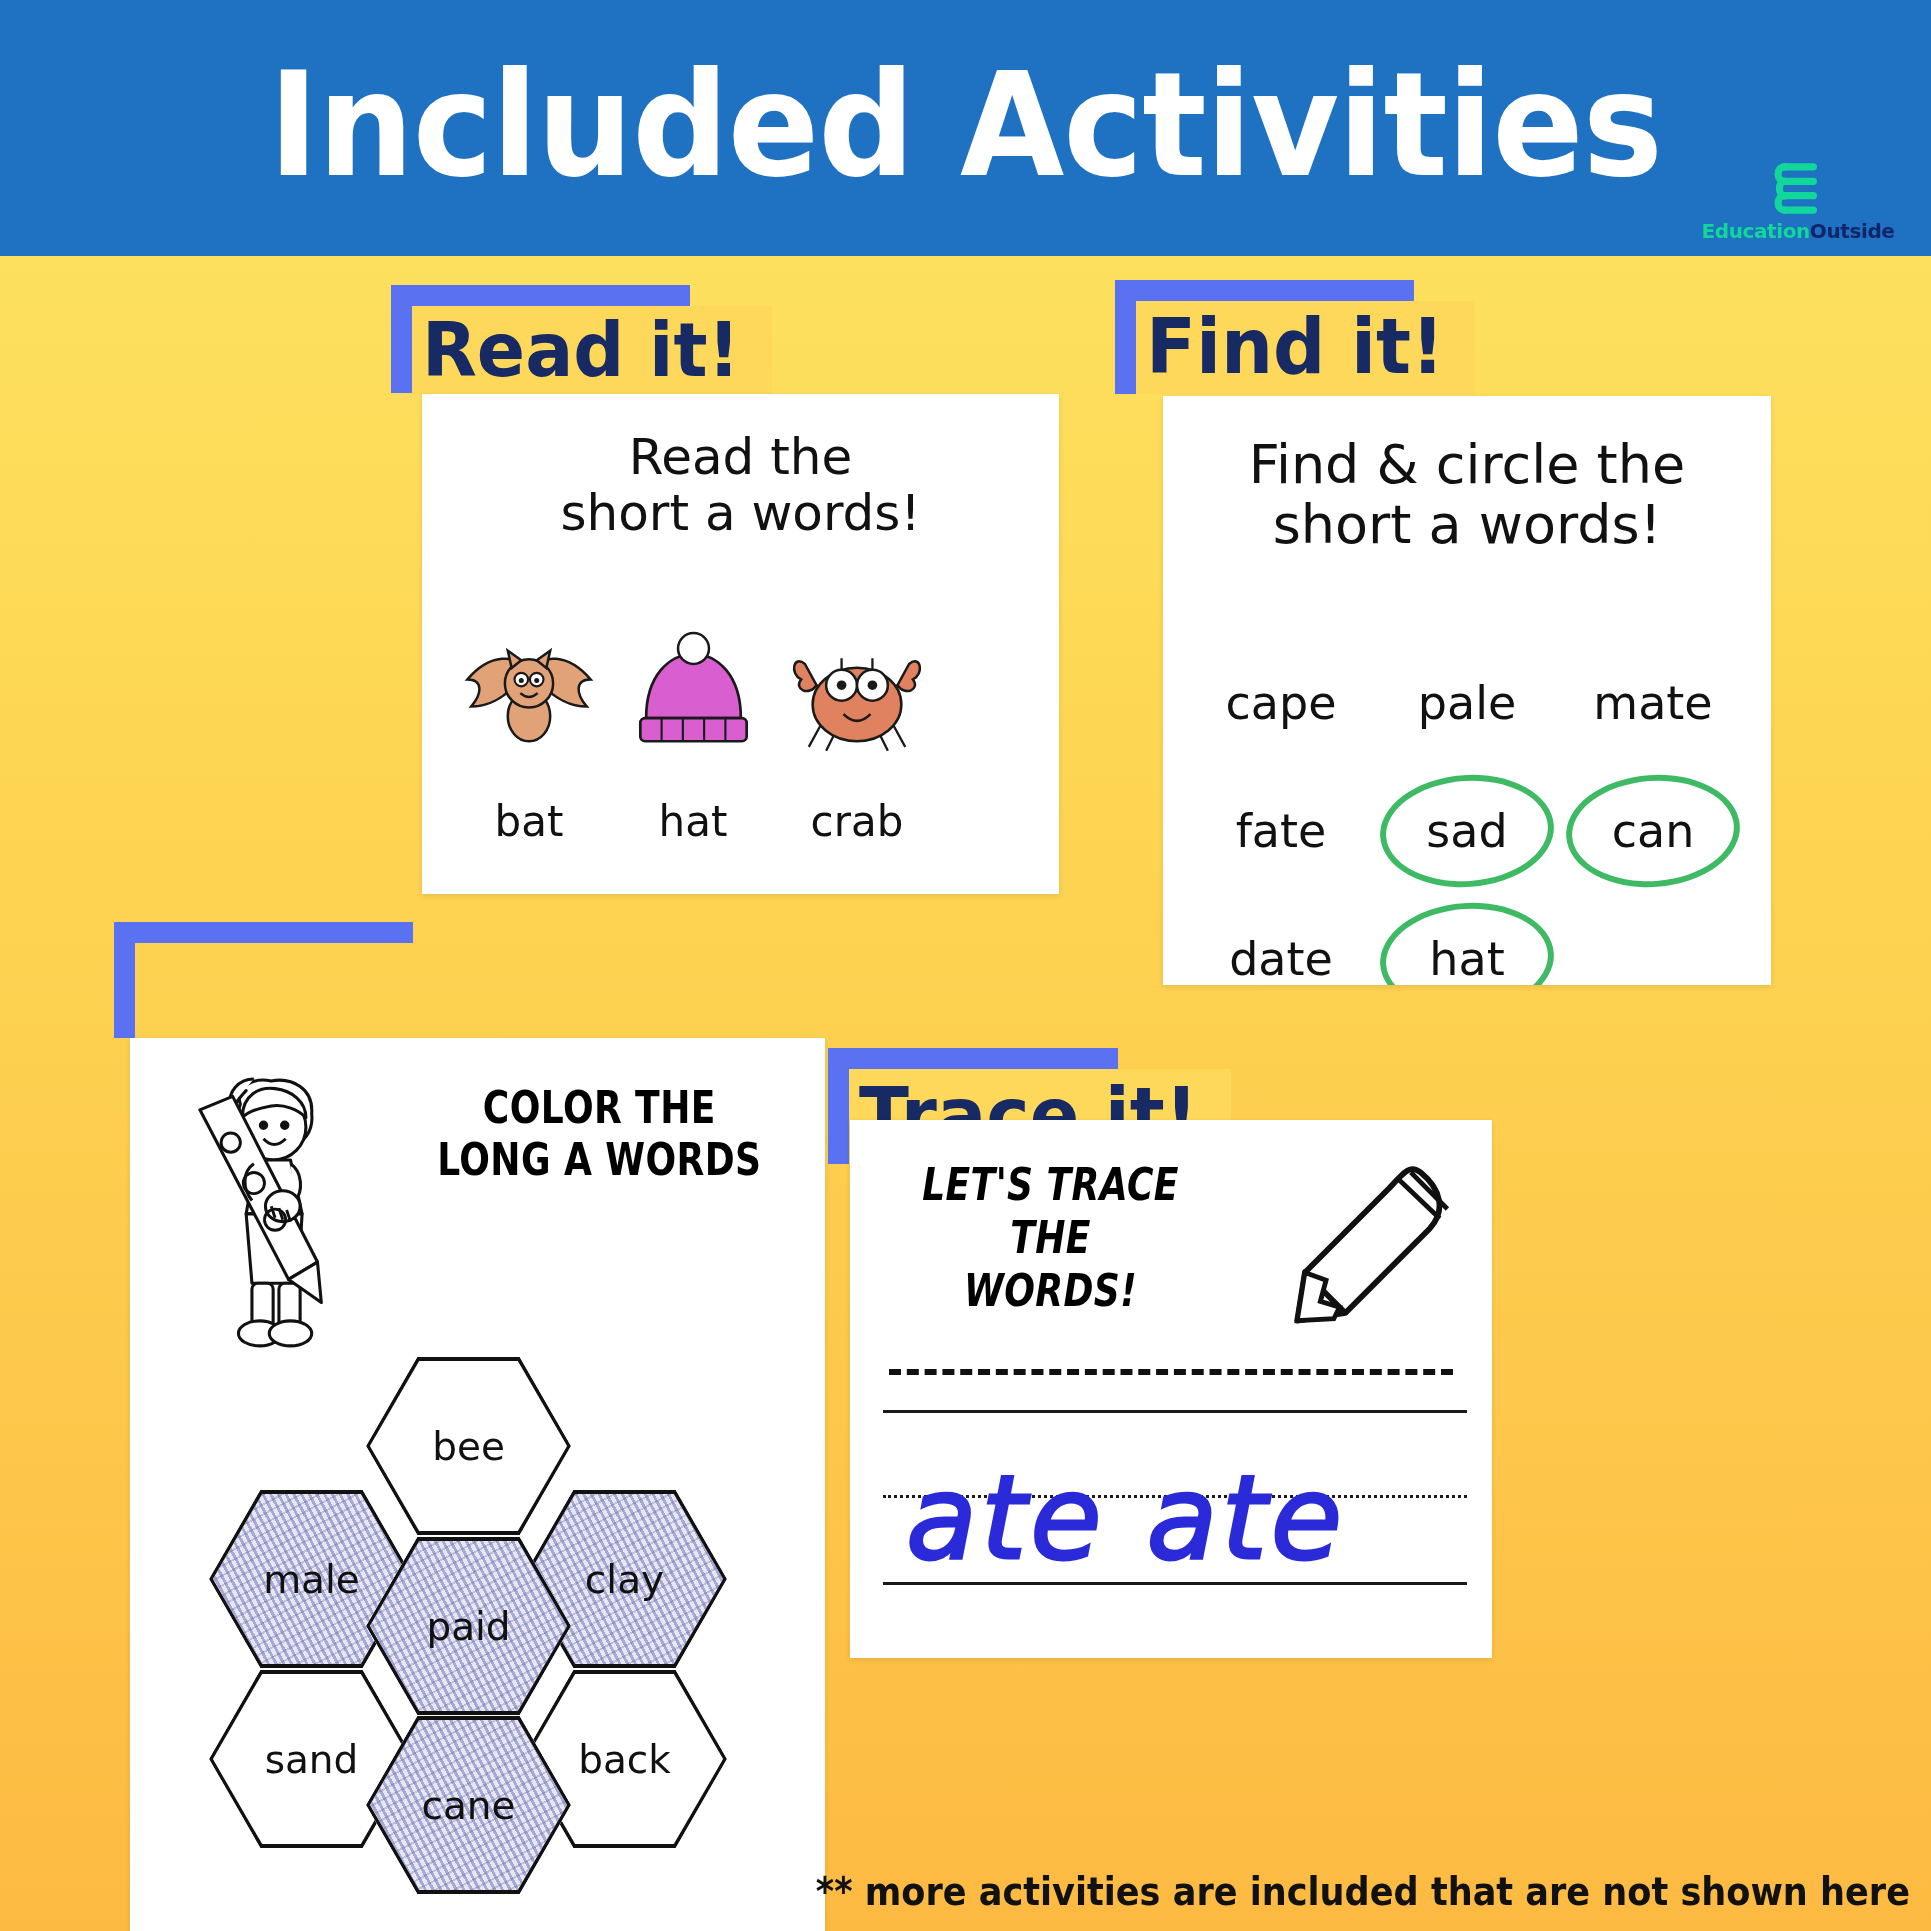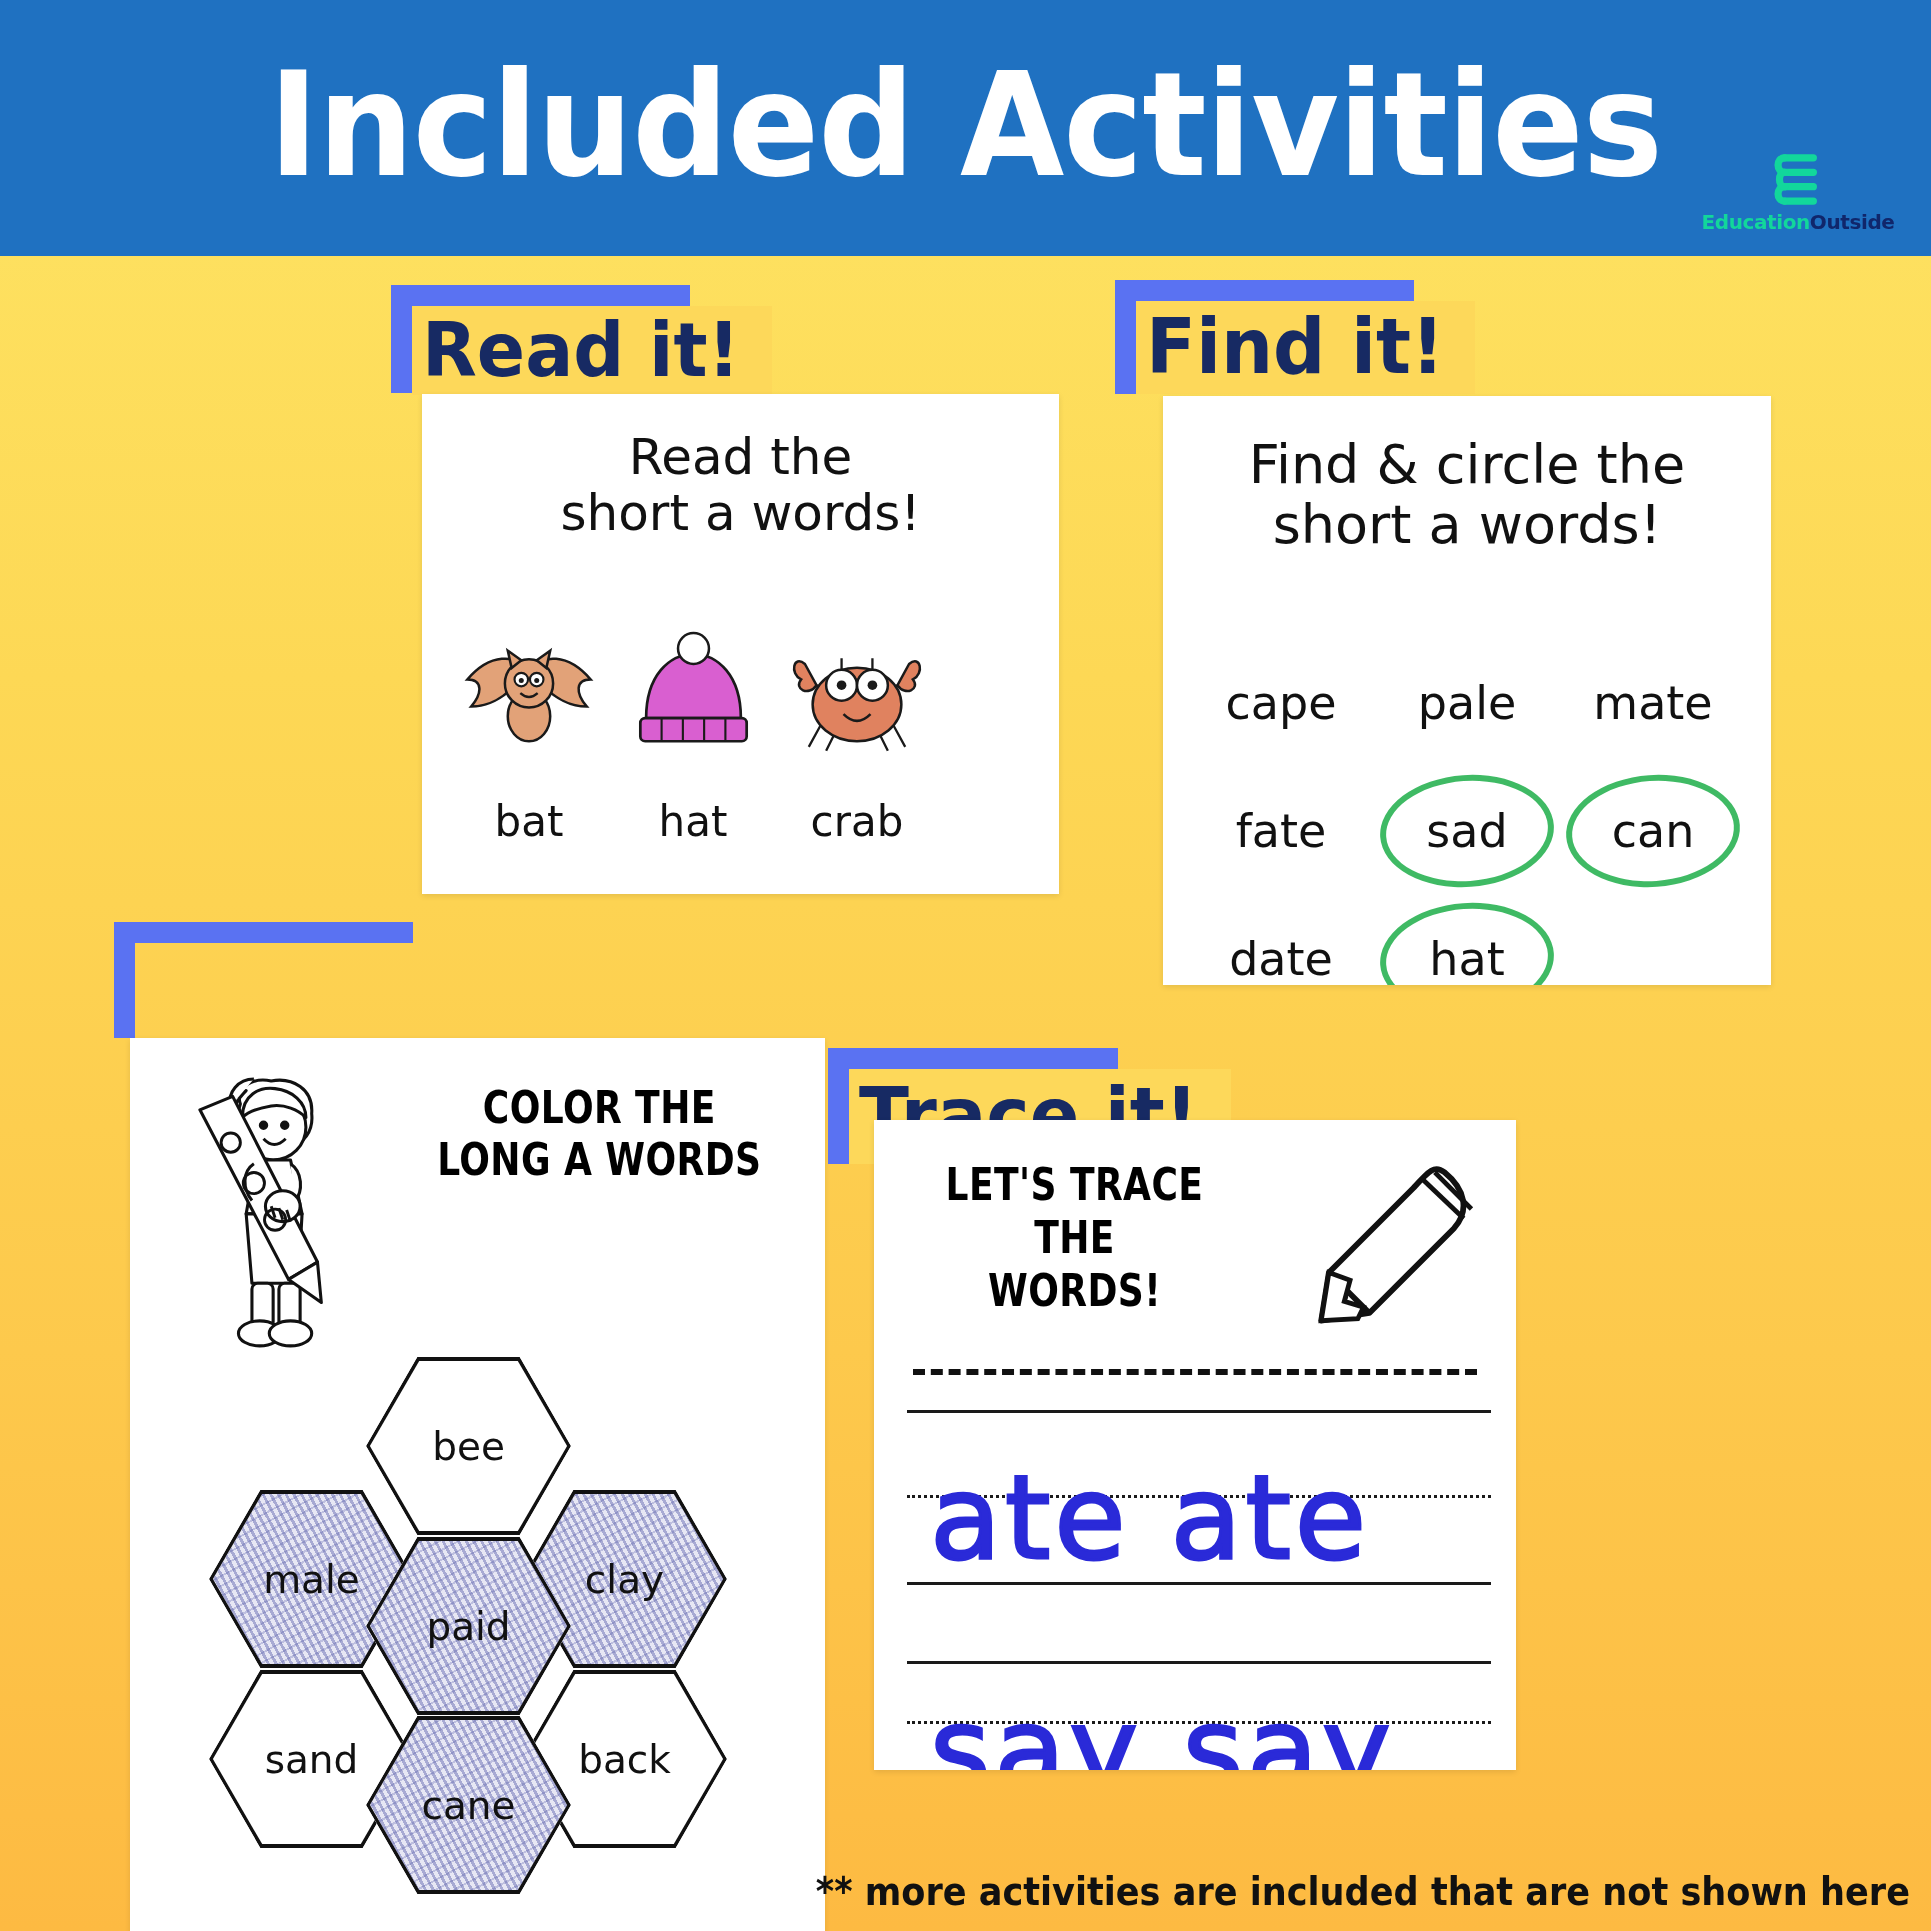--- a/index.html
+++ b/index.html
@@ -10,21 +10,21 @@
   }
   .page{position:relative;width:1931px;height:1931px;
     background:linear-gradient(180deg,#FEE565 0%,#FDD855 35%,#FDC94C 70%,#FDBA42 100%);}
 
   
   .header{position:absolute;left:0;top:0;width:1931px;height:256px;background:#1F71C1;
     display:flex;align-items:center;justify-content:center;overflow:hidden;}
   .header-title{color:#ffffff;font-size:145px;line-height:1;font-weight:700;
     letter-spacing:-1px;font-family:"DejaVu Sans", sans-serif;
     transform:scaleX(.93);white-space:nowrap;margin-top:-7.7px;}
-  .logo{position:absolute;right:27px;bottom:24px;width:212px;text-align:center;}
+  .logo{position:absolute;right:27px;bottom:15px;width:212px;text-align:center;}
   .logo-mark{width:50px;height:60px;margin:0 auto 2.9px auto;display:block;}
   .logo-text{font-size:20px;font-weight:700;line-height:1;letter-spacing:-0.4px;
     font-family:"DejaVu Sans",sans-serif;white-space:nowrap;}
   .logo-text .t1{color:#12D79B;}
   .logo-text .t2{color:#10266B;}
 
   
   .label{position:absolute;}
   .label .bracket-top{position:absolute;left:0;top:0;height:21px;background:#5A72F2;}
   .label .bracket-left{position:absolute;left:0;top:0;width:21px;background:#5A72F2;}
@@ -334,21 +334,21 @@
   </div>
 
   <div class="label" style="left:828px;top:1048px;width:338px;height:121px;">
     <div class="bracket-top" style="width:290px;"></div>
     <div class="bracket-left" style="height:116px;"></div>
     <div class="label-plate" style="height:95px;display:flex;align-items:center;">
       <div class="label-text" style="font-size:77px;">Trace it!</div>
     </div>
   </div>
 
-  <div class="card" id="card-trace" style="left:874px;top:1120px;width:642px;height:650px;">
+  <div class="card" id="card-trace" style="left:850px;top:1120px;width:642px;height:538px;font-style:italic;">
 
     <div class="ws-head trace-head blockcaps">
       <div>LET'S TRACE</div>
       <div>THE WORDS!</div>
     </div>
 
     <svg class="pencil" viewBox="0 0 190 190">
       <g fill="#fff" stroke="#111" stroke-width="6" stroke-linejoin="round">
         <path d="M150 18 C172 36 176 58 160 76 L72 164 L22 172 L30 122 L118 34 C134 16 140 10 150 18 Z"></path>
         <path d="M30 122 L72 164"></path>

